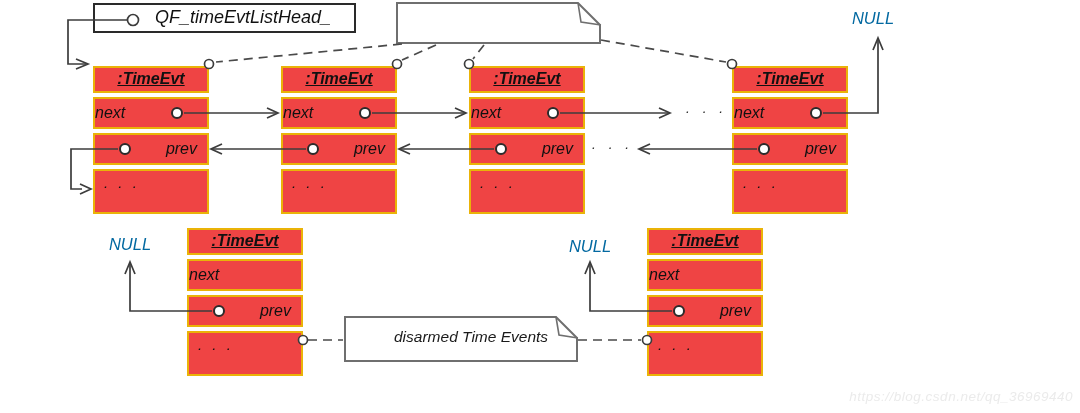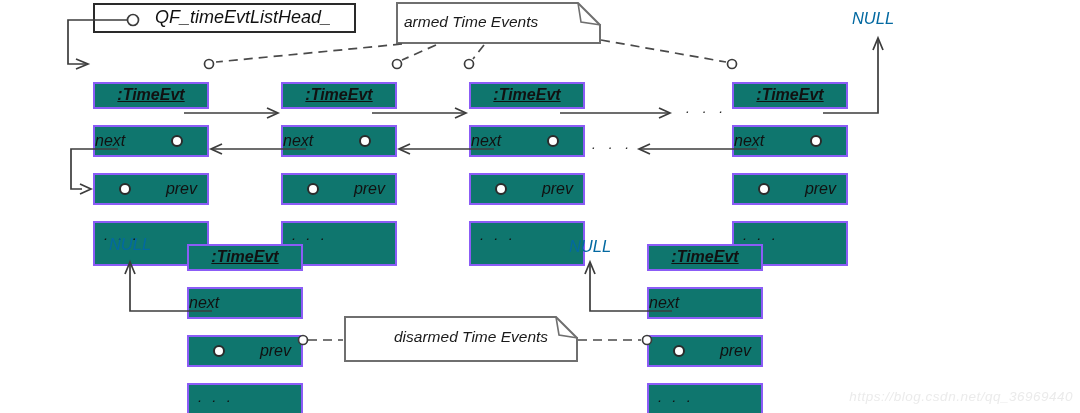--- a/index.html
+++ b/index.html
@@ -9,22 +9,22 @@
   }
   
   .headbox{
     position:absolute;left:93px;top:3px;width:263px;height:30px;
     border:2px solid #2a2a2a;box-sizing:border-box;background:#fff;
     font-size:18px;line-height:25px;padding-left:60px;white-space:nowrap;
   }
   
   .tbox{position:absolute;width:116px;}
   .row{
-    position:relative;border:2px solid #8b5cf6;background:#0f766e;
-    box-sizing:border-box;margin-bottom:4px;font-size:16px;white-space:nowrap;margin-top:16px;
+    position:relative;border:2px solid #eab308;background:#ef4444;
+    box-sizing:border-box;margin-bottom:4px;font-size:16px;white-space:nowrap;
   }
   .rhdr{height:27px;line-height:22px;text-align:center;font-weight:bold;
         text-decoration:underline;font-size:16px;}
   .rnext{height:32px;line-height:27px;}
   .rprev{height:32px;line-height:27px;text-align:right;padding-right:10px;}
   .rdots{height:45px;margin-bottom:0;font-size:15px;letter-spacing:3px;
          padding:4px 0 0 9px;line-height:16px;}
   .port{
     position:absolute;width:12px;height:12px;border:2px solid #2b2b2b;border-radius:50%;
     background:#fff;top:50%;transform:translateY(-50%);box-sizing:border-box;
@@ -180,21 +180,20 @@
       <circle cx="133" cy="20" r="5.5"></circle>
       <circle cx="209" cy="64" r="4.5"></circle>
       <circle cx="397" cy="64" r="4.5"></circle>
       <circle cx="469" cy="64" r="4.5"></circle>
       <circle cx="732" cy="64" r="4.5"></circle>
       <circle cx="303" cy="340" r="4.5"></circle>
       <circle cx="647" cy="340" r="4.5"></circle>
     </g>
   </svg>
 
-  <div class="lbl notetext" style="left:404px;top:13px;">armed Time Events</div>
   <div class="lbl notetext" style="left:352px;top:328px;margin-left:42px;">disarmed Time Events</div>
 
   <div class="lbl nulltext" style="left:845px;top:9px;width:56px;">NULL</div>
   <div class="lbl nulltext" style="left:103px;top:235px;width:54px;">NULL</div>
   <div class="lbl nulltext" style="left:563px;top:237px;width:54px;">NULL</div>
 
   <div class="lbl ellipsis" style="left:684px;top:103px;width:44px;">· · ·</div>
   <div class="lbl ellipsis" style="left:590px;top:139px;width:44px;">· · ·</div>
 
   <div class="lbl watermark" style="right:7px;top:389px;">https://blog.csdn.net/qq_36969440</div>

